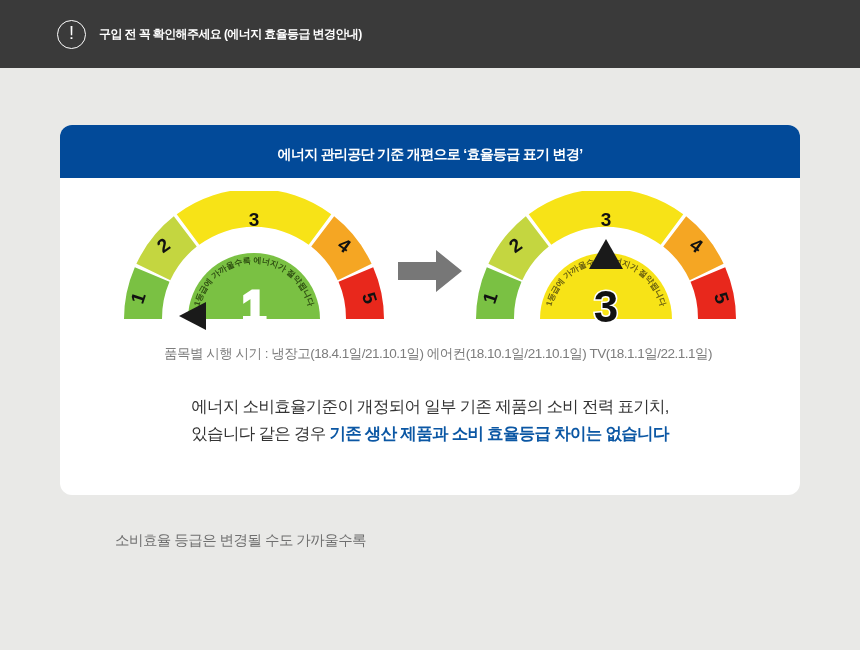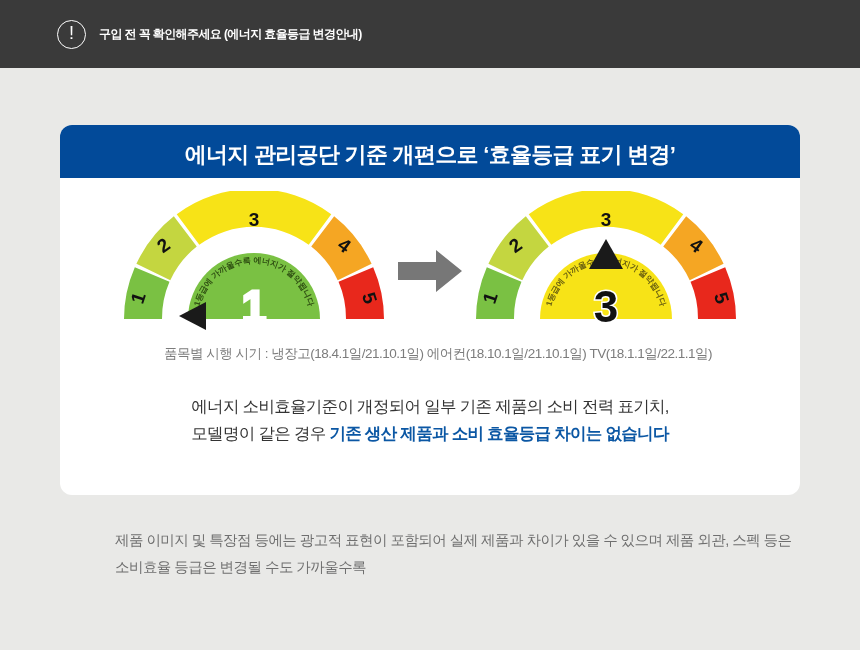--- a/index.html
+++ b/index.html
@@ -65,21 +65,21 @@
   }
   .card-header {
     height: 53px;
     background: #024a99;
     display: flex;
     align-items: center;
     justify-content: center;
   }
   .card-header-title {
     color: #ffffff;
-    font-size: 22px;
+    font-size: 14px;
     font-weight: 700;
     letter-spacing: -0.7px;
     white-space: nowrap;
     margin-top: 7px;
   }
 
   
   .gauges-row {
     position: relative;
     height: 165px;
@@ -244,20 +244,19 @@
         <polygon points="134,48 117,78 151,78" fill="#1a1a1a"></polygon>
       </svg>
       <div class="grade-num">3</div>
     </div>
   </div>
 
   <div class="fineprint">품목별 시행 시기 : 냉장고(18.4.1일/21.10.1일) 에어컨(18.10.1일/21.10.1일) TV(18.1.1일/22.1.1일)</div>
 
   <div class="body-para">
     <div>에너지 소비효율기준이 개정되어 일부 기존 제품의 소비 전력 표기치,</div>
-    <div><span>모델명이 같은 경우 </span><span class="hl">기존 생산 제품과 소비 효율등급 차이는 없습니다</span></div>
+    <div><span>있습니다 같은 경우 </span><span class="hl">기존 생산 제품과 소비 효율등급 차이는 없습니다</span></div>
   </div>
 </div>
 
 <div class="footer-note">
-  <div>제품 이미지 및 특장점 등에는 광고적 표현이 포함되어 실제 제품과 차이가 있을 수 있으며 제품 외관, 스펙 등은</div>
   <div>소비효율 등급은 변경될 수도 가까울수록</div>
 </div>
 
 </body></html>

